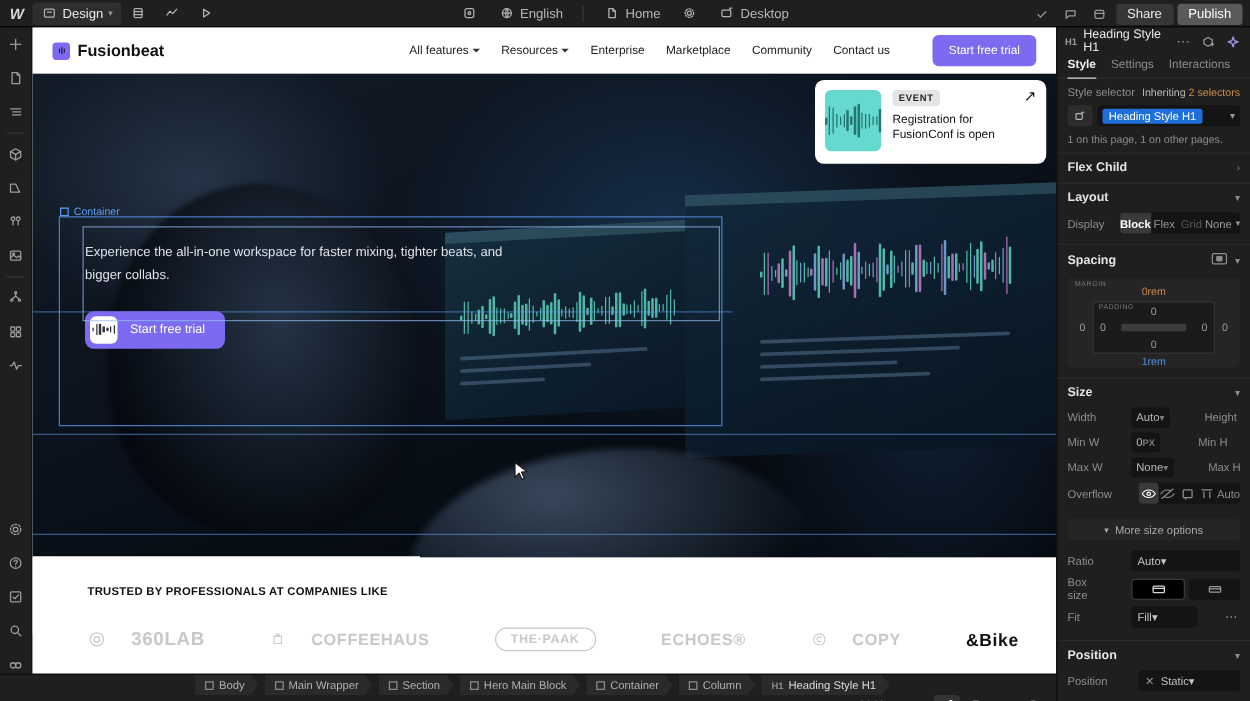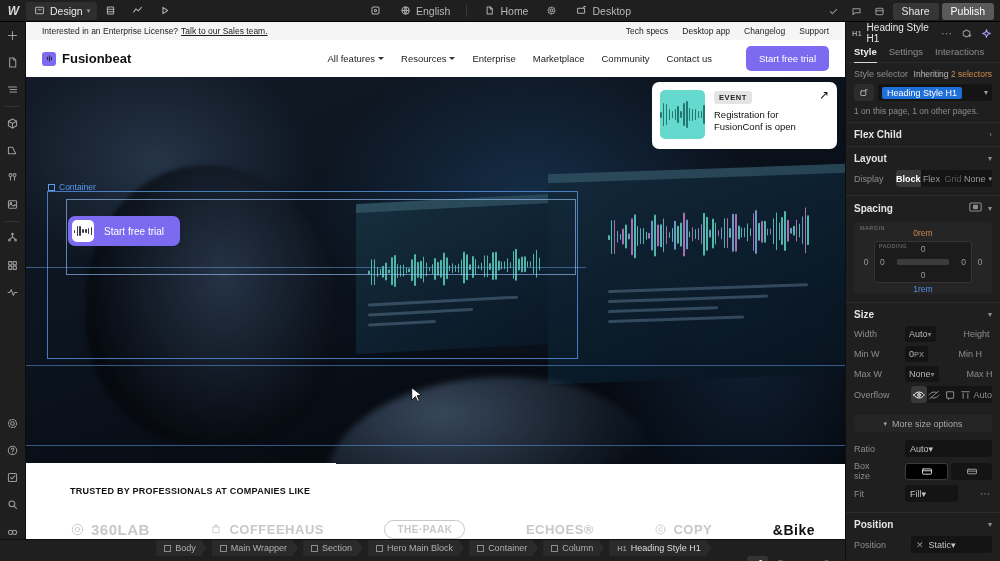--- a/index.html
+++ b/index.html
@@ -136,21 +136,21 @@
   .cursor { position:absolute; left:385px; top:310px; width:12px; height:17px; }
 
   
   .trusted { position:relative; background:#fff; height:112px; }
   .trusted-notch { position:absolute; left:0; top:-1px; width:310px; height:62px;
                    background:#fff; border-radius:0 0 26px 0; }
   .trusted-title { position:absolute; left:44px; top:22px; font-size:9px; font-weight:700;
                    letter-spacing:.25px; color:#111; }
   .logos { position:absolute; left:44px; right:30px; top:56px; display:flex;
            align-items:center; justify-content:space-between; color:#c8c8c8; }
-  .logo { display:flex; align-items:center; gap:6px; font-size:15px; font-weight:700;
+  .logo { display:flex; align-items:center; gap:20px; font-size:15px; font-weight:700;
           letter-spacing:.5px; }
   .logo.pill { border:1.5px solid #c8c8c8; border-radius:20px; padding:3px 12px; font-size:10px; }
   .logo.dark { color:#111; }
 
   
   .bottombar { position:absolute; left:0; bottom:0; width:845px; height:22px;
                background:#1f1f1f; border-top:1px solid #0d0d0d;
                display:flex; align-items:center; padding-left:28px;flex-direction:column; }
   .crumbs { display:flex; align-items:center; }
   .crumb { position:relative; display:flex; align-items:center; gap:4px;
@@ -451,30 +451,20 @@
         <svg viewBox="0 0 16 16" width="13" height="13">
             <circle cx="5.5" cy="9" r="2.6"></circle>
             <circle cx="10.5" cy="9" r="2.6"></circle>
           </svg>
       </div>
     </div>
   </div>
 
   <div class="canvas">
 
-    <div class="site-strip">
-      <span>Interested in an Enterprise License?</span>
-      <span class="strip-link" style="margin-left:3px">Talk to our Sales team.</span>
-      <span class="strip-right">
-        <span>Tech specs</span>
-        <span>Desktop app</span>
-        <span>Changelog</span>
-        <span>Support</span>
-      </span>
-    </div>
 
     <div class="site-nav">
       <div class="brand">
         <span class="brand-mark">
           <svg viewBox="0 0 14 14" width="9" height="9" stroke="#fff" stroke-width="1.6">
               <path d="M7 3v8M4 5v4M10 5v4"></path>
             </svg>
         </span>
         <span>Fusionbeat</span>
       </div>
@@ -684,20 +674,21 @@
       </div>
 
       <div class="hero-content">
         <div class="sel-label">
           <i class="sel-box"></i>
           <span>Container</span>
         </div>
         <div class="container-outline"></div>
         <div class="h1-outline"></div>
 
+        <p class="hero-sub">Experience the all-in-one workspace for faster mixing, tighter beats, and bigger collabs.</p>
         <div class="hero-btn">
           <span class="hero-btn-ico">
             <span class="wave" id="wv4" style="position:relative">
                 <i style="height:3.0px"></i>
                 <i style="height:9.6px"></i>
                 <i style="height:9.5px"></i>
                 <i style="height:4.7px"></i>
                 <i style="height:3.4px"></i>
                 <i style="height:5.4px"></i>
                 <i style="height:7.2px"></i>

